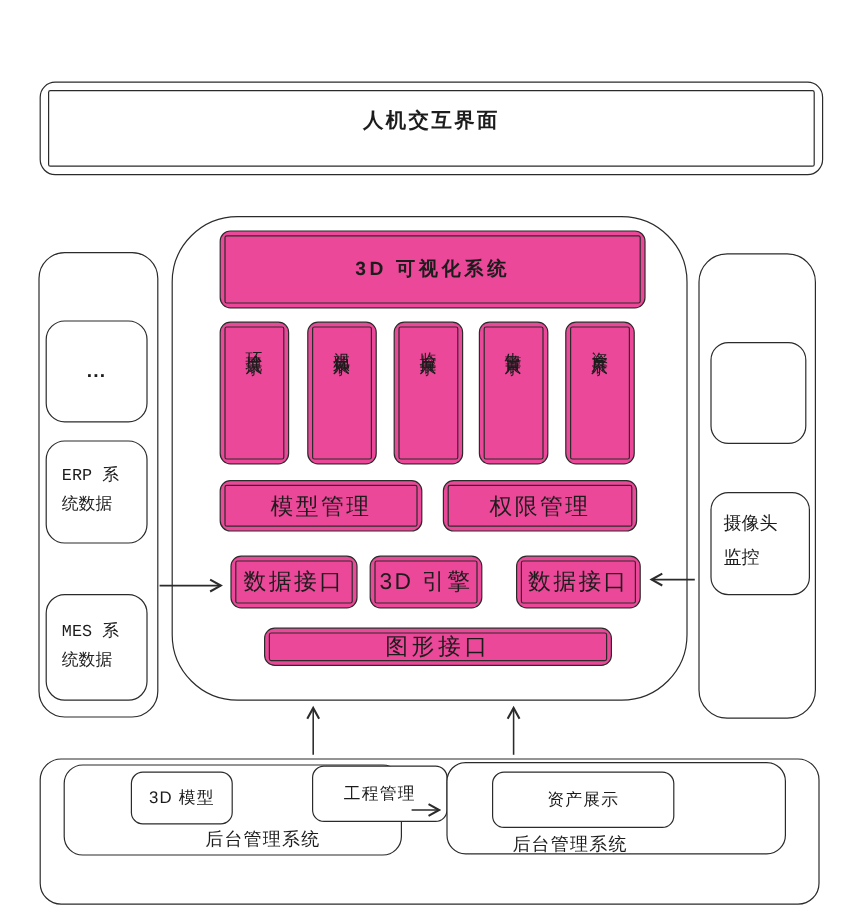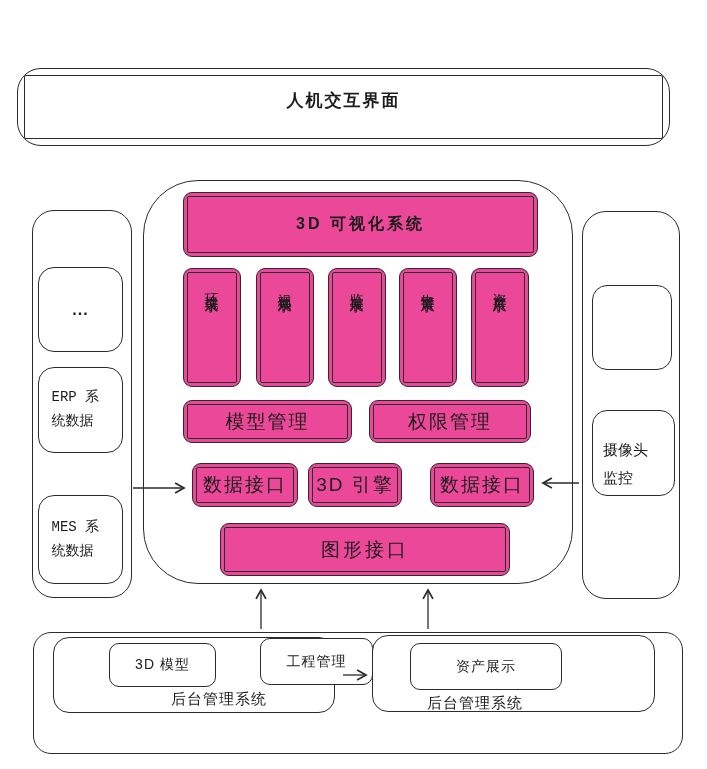--- a/index.html
+++ b/index.html
@@ -29,21 +29,21 @@
 
   .caption{ position:absolute; text-align:center; font-size:15px; letter-spacing:1px; }
 
   svg.arrows{ position:absolute; left:0; top:0; pointer-events:none; }
 </style>
 </head>
 <body>
 
 <div id="canvas">
 
-  <div class="sbox" style="left:17px; top:68px; width:653px; height:78px; border-radius:24px;">
+  <div class="sbox" style="left:33px; top:68px; width:653px; height:78px; border-radius:13px;">
     <div class="abs" style="left:6px; top:6px; right:6px; bottom:6px; border:1.1px solid var(--line); border-radius:2px;
                 display:flex; align-items:center; justify-content:center; padding-bottom:14px;">
       <span style="font-weight:bold; font-size:17px; letter-spacing:2px;">人机交互界面</span>
     </div>
   </div>
 
   <div class="sbox round-lg" style="left:143px; top:180px; width:430px; height:404px; border-width:1.5px;"></div>
 
   <div class="dbl" style="left:183px; top:192px; width:355px; height:65px;">
     <div class="in">
@@ -97,47 +97,47 @@
     <div class="in">
         <span class="lbl">3D 引擎</span>
       </div>
   </div>
   <div class="dbl" style="left:430px; top:463px; width:104px; height:44px;">
     <div class="in">
         <span class="lbl">数据接口</span>
       </div>
   </div>
 
-  <div class="dbl" style="left:220px; top:523px; width:290px; height:53px;text-align:center;">
+  <div class="dbl" style="left:220px; top:523px; width:290px; height:32px;text-align:center;">
     <div class="in">
         <span class="lbl" style="letter-spacing:3px;">图形接口</span>
       </div>
   </div>
 
   <div class="sbox round-md" style="left:32px; top:210px; width:100px; height:388px; border-radius:22px;"></div>
   <div class="sbox centerflex" style="left:38px; top:267px; width:85px; height:85px; border-radius:16px;">
     <span style="font-size:16px; font-weight:bold; letter-spacing:1px;">...</span>
   </div>
   <div class="sbox centerflex" style="left:38px; top:367px; width:85px; height:86px; border-radius:16px;">
     <span class="celltext" style="max-width:58px;">ERP 系统数据</span>
   </div>
   <div class="sbox centerflex" style="left:38px; top:495px; width:85px; height:89px; border-radius:16px;">
     <span class="celltext" style="max-width:58px;">MES 系统数据</span>
   </div>
 
   <div class="sbox round-md" style="left:582px; top:211px; width:98px; height:388px; border-radius:24px;"></div>
   <div class="sbox" style="left:592px; top:285px; width:80px; height:85px; border-radius:15px;"></div>
-  <div class="sbox" style="left:592px; top:410px; width:83px; height:86px; border-radius:15px; padding:27px 0 0 10px;">
+  <div class="sbox" style="left:592px; top:410px; width:83px; height:86px; border-radius:15px; padding:13px 0 0 10px;">
     <span class="celltext" style="max-width:55px; font-size:15px; line-height:1.85;">摄像头监控</span>
   </div>
 
   <div class="sbox" style="left:33px; top:632px; width:650px; height:122px; border-radius:18px;"></div>
 
   <div class="sbox" style="left:53px; top:637px; width:282px; height:76px; border-radius:16px;"></div>
-  <div class="sbox centerflex" style="left:109px; top:643px; width:107px; height:44px; border-radius:10px;">
+  <div class="sbox centerflex" style="left:109px; top:643px; width:85px; height:44px; border-radius:10px;">
     <span class="lbl-sm">3D 模型</span>
   </div>
   <div class="sbox centerflex" style="left:216px; top:638px; width:113px; height:47px; border-radius:10px;margin-left:44px;">
     <span class="lbl-sm">工程管理</span>
   </div>
   <div class="caption" style="left:94px; top:690px; width:250px;">后台管理系统</div>
 
   <div class="sbox" style="left:372px; top:635px; width:283px; height:77px; border-radius:16px;"></div>
   <div class="sbox centerflex" style="left:410px; top:643px; width:152px; height:47px; border-radius:10px;">
     <span class="lbl-sm">资产展示</span>

